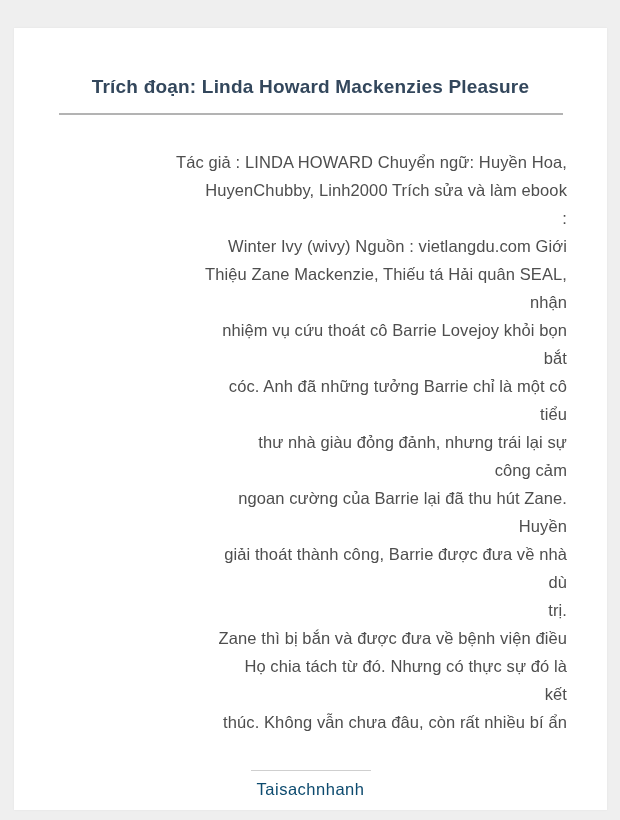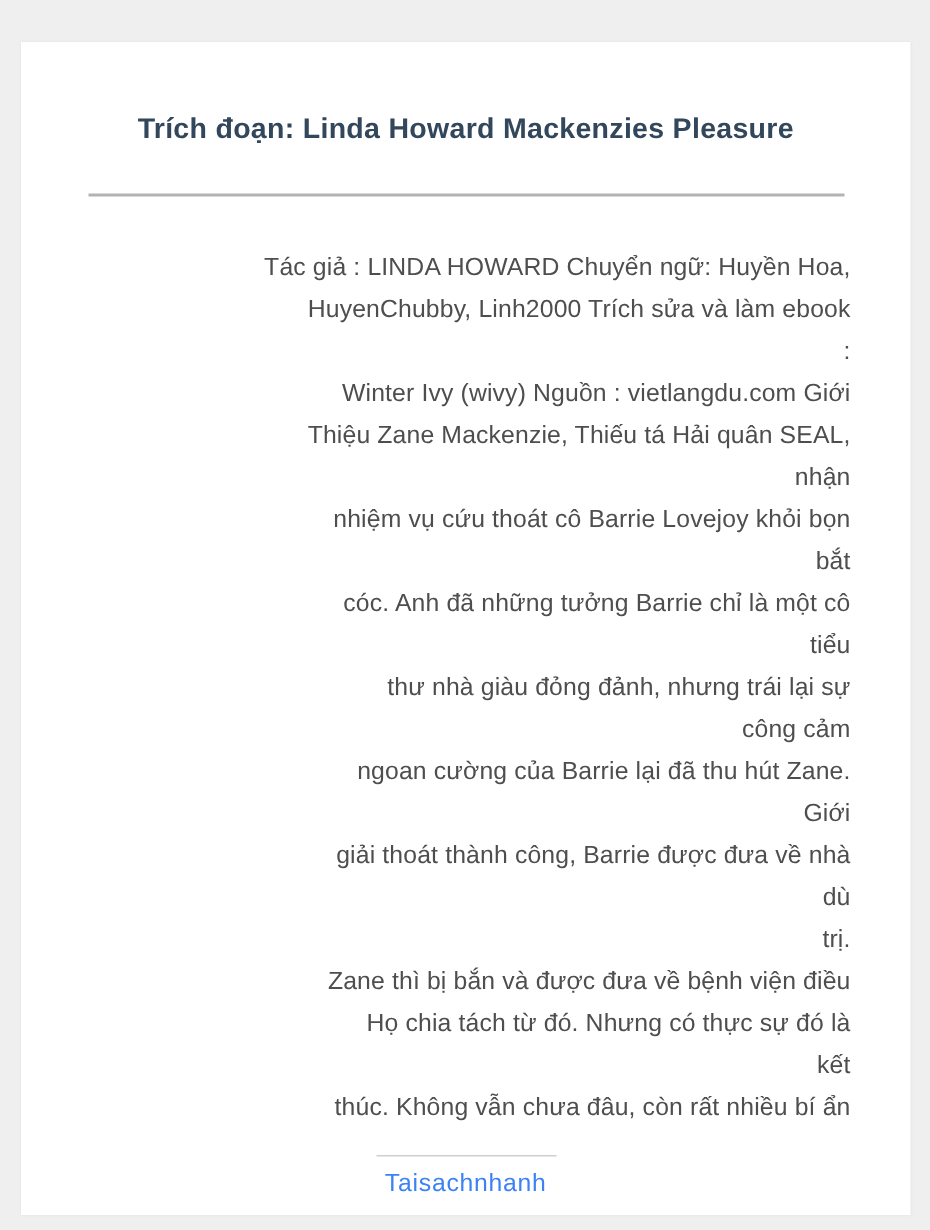--- a/index.html
+++ b/index.html
@@ -22,21 +22,21 @@
     top: 28px;
     right: 13px;
     bottom: 10px;
     background: #ffffff;
     box-shadow: 0 0 2px rgba(0,0,0,0.06);
     display: flex;
     flex-direction: column;
     box-sizing: border-box;
   }
   .title {
-    margin: 45px 20px 16px 20px;
+    margin: 45px 20px 0 20px;
     text-align: center;
     font-size: 19px;
     line-height: 27px;
     font-weight: 600;
     letter-spacing: 0.2px;
     color: #33475c;
   }
   .title-divider {
     height: 2px;
     background: #b3b3b3;
@@ -63,21 +63,21 @@
     width: 120px;
     height: 1px;
     background: #cfcfcf;
     margin: 0 auto;
   }
   .footer-brand {
     margin-top: 9px;
     text-align: center;
     font-size: 16.5px;
     letter-spacing: 0.5px;
-    color: #3b82f6;
+    color: #0c4a6e;
   }
 </style>
 </head>
 <body>
 
 <div class="stage">
   <div class="card">
 
     <h1 class="title">Trích đoạn: Linda Howard Mackenzies Pleasure</h1>
 
@@ -90,21 +90,21 @@
         <div class="text-line">Winter Ivy (wivy) Nguồn : vietlangdu.com Giới</div>
         <div class="text-line">Thiệu Zane Mackenzie, Thiếu tá Hải quân SEAL,</div>
         <div class="text-line">nhận</div>
         <div class="text-line">nhiệm vụ cứu thoát cô Barrie Lovejoy khỏi bọn</div>
         <div class="text-line">bắt</div>
         <div class="text-line">cóc. Anh đã những tưởng Barrie chỉ là một cô</div>
         <div class="text-line">tiểu</div>
         <div class="text-line">thư nhà giàu đỏng đảnh, nhưng trái lại sự</div>
         <div class="text-line">công cảm</div>
         <div class="text-line">ngoan cường của Barrie lại đã thu hút Zane.</div>
-        <div class="text-line">Giới</div>
+        <div class="text-line">Huyền</div>
         <div class="text-line">giải thoát thành công, Barrie được đưa về nhà</div>
         <div class="text-line">dù</div>
         <div class="text-line">trị.</div>
         <div class="text-line">Zane thì bị bắn và được đưa về bệnh viện điều</div>
         <div class="text-line">Họ chia tách từ đó. Nhưng có thực sự đó là</div>
         <div class="text-line">kết</div>
         <div class="text-line">thúc. Không vẫn chưa đâu, còn rất nhiều bí ẩn</div>
       </div>
 
     <div class="footer">

